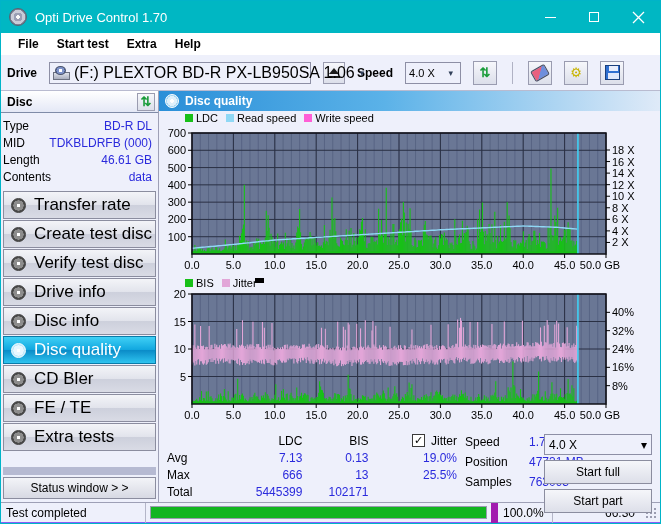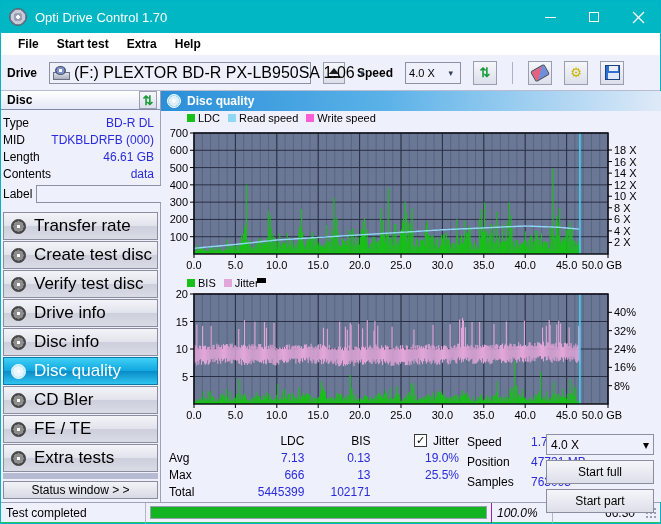--- a/index.html
+++ b/index.html
@@ -7,21 +7,21 @@
     margin: 0; padding: 0;
     width: 661px; height: 524px;
     font-family: "Liberation Sans", sans-serif;
     font-size: 12px;
     background: #eceefb;
     overflow: hidden;
   }
   #app {
     position: relative;
     width: 661px; height: 524px;
-    background: #22c55e;
+    background: #8b5cf6;
     border: 1px solid #00b4c8;
   }
 
   
   .titlebar {
     height: 32px;
     background: #00b7c3;
     display: flex; align-items: center;
     padding-left: 8px;
     position: relative;
@@ -325,21 +325,21 @@
     background: #eef0fb;
     border-top: 1px solid #9ea0b6;
     display: flex; align-items: center;
     font-size: 12px;
   }
   .sb-cell { height: 20px; display: flex; align-items: center; padding: 0 5px; }
   .sb-text { width: 145px; border-right: 1px solid #b4b6c8; }
   .sb-prog { flex: 1 1 auto; display: flex; align-items: center; padding: 0 4px; }
   .progbar { flex: 1 1 auto; height: 13px; border: 1px solid #9a9cb0; background: #fff; }
   .progfill { height: 100%; background: #12b521; }
-  .sb-pct { width: 62px; border-left: 1px solid #a21caf; border-right: 1px solid #b4b6c8; font-style: italic; }
+  .sb-pct { width: 62px; border-left: 7px solid #a21caf; border-right: 1px solid #b4b6c8; }
   .sb-time { width: 92px; justify-content: flex-end; padding-right: 10px; }
   .grip { width: 12px; height: 12px; margin-left: auto; margin-right: 3px;
      background-image: radial-gradient(#9a9cb0 35%, transparent 36%);
      background-size: 4px 4px; }
 </style>
 </head>
 <body>
 
 <div id="app">
 
@@ -423,27 +423,20 @@
           <span class="k">MID</span>
           <span class="v">TDKBLDRFB (000)</span>
         </div>
         <div class="row">
           <span class="k">Length</span>
           <span class="v">46.61 GB</span>
         </div>
         <div class="row">
           <span class="k">Contents</span>
           <span class="v">data</span>
-        </div>
-        <div class="label-row">
-          <span class="k">Label</span>
-          <input class="label-input" type="text" placeholder="" style="">
-          <span class="cdbtn">
-            <span class="cd-glyph"></span>
-          </span>
         </div>
       </div>
 
       <div class="navlist">
         <div class="navbtn">
           <span class="nav-icon"></span>
           <span>Transfer rate</span>
         </div>
         <div class="navbtn">
           <span class="nav-icon"></span>

